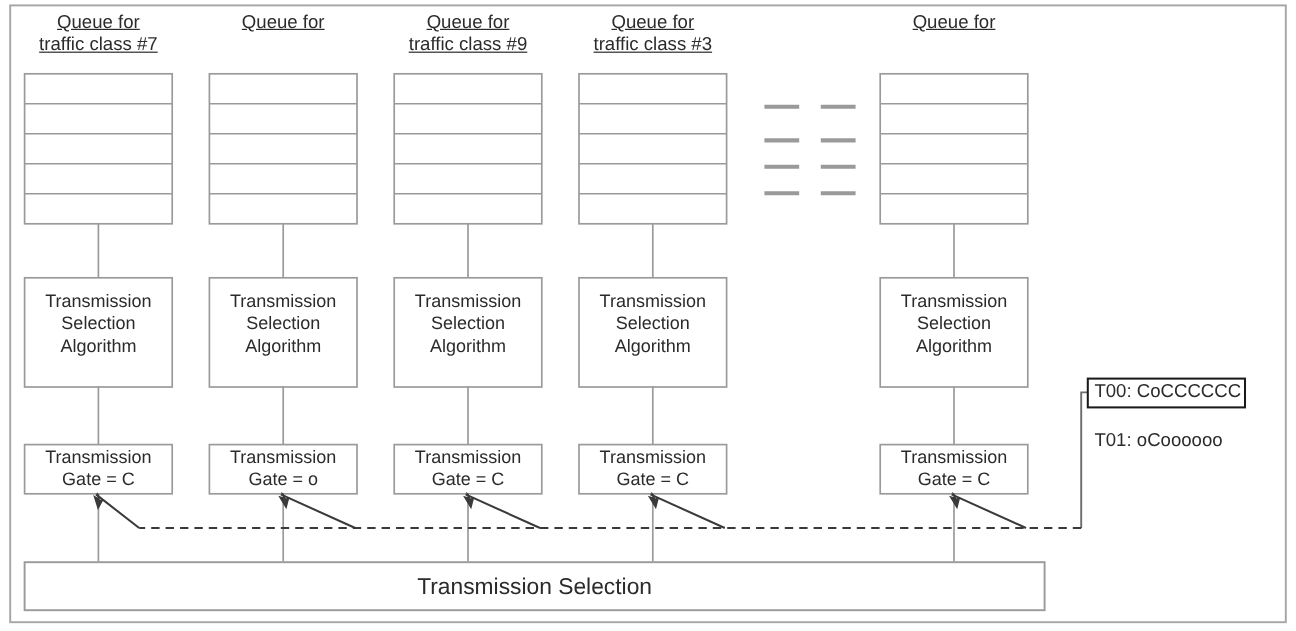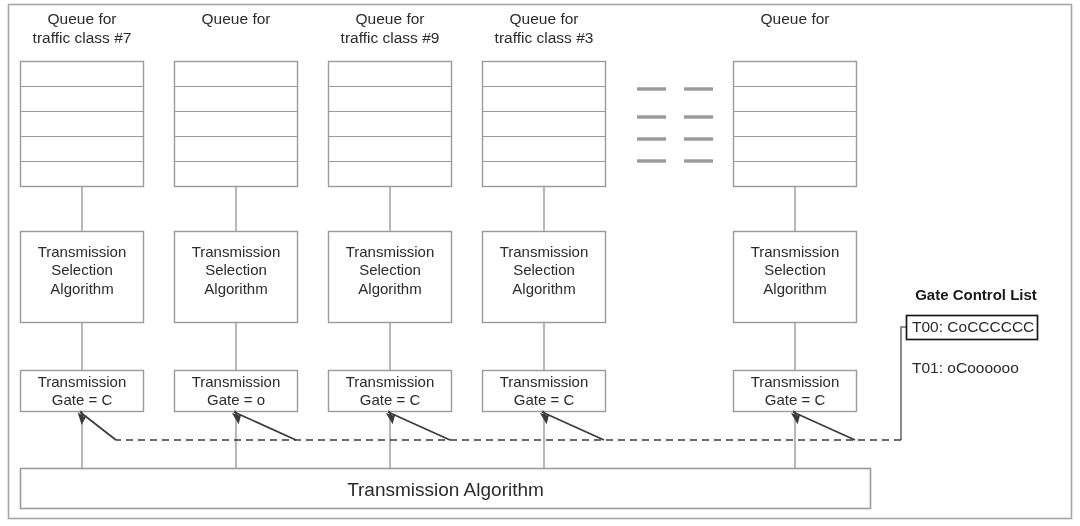--- a/index.html
+++ b/index.html
@@ -1,21 +1,21 @@
 <!DOCTYPE html>
 <html><head>
 <meta charset="utf-8">
 <title>IEEE 802.1Qbv Time-Aware Shaper Diagram</title>
 <style>
   html,body{margin:0;padding:0;background:#ffffff;}
   body{font-family:"Liberation Sans","DejaVu Sans",sans-serif;color:#231f20;}
   #stage{position:relative;width:1080px;height:526px;overflow:hidden;background:#fff;}
   #svgroot{position:absolute;left:0;top:0;width:1080px;height:526px;}
   .htxt{position:absolute;text-align:center;line-height:1.22;color:#2b2b2b;}
-  .qhead{font-size:15.5px;}
+  .qhead{font-size:15.5px;text-decoration:underline;}
   .boxtxt{font-size:15px;}
   .gcl-title{font-weight:bold;font-size:15px;color:#1a1a1a;}
   .gcl-row{font-size:15.5px;color:#2b2b2b;text-align:right;white-space:nowrap;}
 </style>
 </head>
 <body>
 
 <div id="stage">
 
   <svg id="svgroot" viewBox="0 0 1080 526">
@@ -181,19 +181,18 @@
   </div>
   <div class="htxt boxtxt" style="left:482px;top:373px;width:124px;">
     <div>Transmission</div>
     <div>Gate = C</div>
   </div>
   <div class="htxt boxtxt" style="left:733px;top:373px;width:124px;">
     <div>Transmission</div>
     <div>Gate = C</div>
   </div>
 
-  <div class="htxt" style="left:20px;top:478px;width:851px;font-size:19px;">Transmission Algorithm</div>
+  <div class="htxt" style="left:20px;top:478px;width:851px;font-size:19px;">Transmission Selection</div>
 
-  <div class="htxt gcl-title" style="left:906px;top:286px;width:140px;">Gate Control List</div>
   <div class="gcl-row" style="position:absolute;left:912px;top:318px;">T00: CoCCCCCC</div>
   <div class="gcl-row" style="position:absolute;left:912px;top:359px;">T01: oCoooooo</div>
 
 </div>
 
 </body></html>

